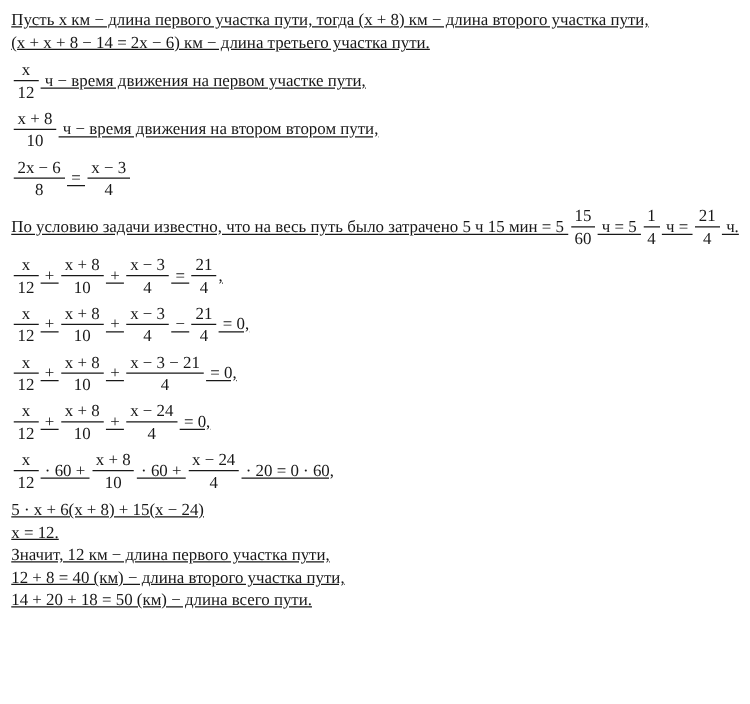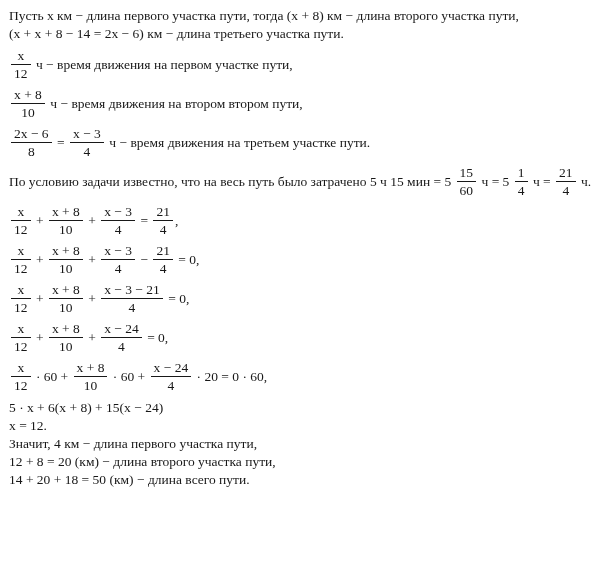--- a/index.html
+++ b/index.html
@@ -19,20 +19,21 @@
   .line {
     line-height: 18px;
     white-space: nowrap;
   }
   .line.has-frac {
     margin: 5px 0 6px 0;
     line-height: 16px;
   }
   .run {
     vertical-align: middle;
+    text-decoration: underline;
   }
   .line.plain .run {
     vertical-align: baseline;
   }
   .frac {
     display: inline-block;
     text-align: center;
     vertical-align: middle;
     margin: 0 2px;
     line-height: 15px;
@@ -48,25 +49,25 @@
   }
 </style>
 </head>
 <body>
 
 <div class="doc">
     <div class="line plain"><span class="run">Пусть x км − длина первого участка пути, тогда (x + 8) км − длина второго участка пути,</span></div>
     <div class="line plain"><span class="run">(x + x + 8 − 14 = 2x − 6) км − длина третьего участка пути.</span></div>
     <div class="line has-frac"><span class="frac"><span class="num">x</span><span class="den">12</span></span><span class="run"> ч − время движения на первом участке пути,</span></div>
     <div class="line has-frac"><span class="frac"><span class="num">x + 8</span><span class="den">10</span></span><span class="run"> ч − время движения на втором втором пути,</span></div>
-    <div class="line has-frac"><span class="frac"><span class="num">2x − 6</span><span class="den">8</span></span><span class="run"> = </span><span class="frac"><span class="num">x − 3</span><span class="den">4</span></span><span class="run"> ч − время движения на третьем участке пути.</span></div>
+    <div class="line has-frac"><span class="frac"><span class="num">2x − 6</span><span class="den">8</span></span><span class="run"> = </span><span class="frac"><span class="num">x − 3</span><span class="den">4</span></span></div>
     <div class="line has-frac"><span class="run">По условию задачи известно, что на весь путь было затрачено 5 ч 15 мин = 5 </span><span class="frac"><span class="num">15</span><span class="den">60</span></span><span class="run"> ч = 5 </span><span class="frac"><span class="num">1</span><span class="den">4</span></span><span class="run"> ч = </span><span class="frac"><span class="num">21</span><span class="den">4</span></span><span class="run"> ч.</span></div>
     <div class="line has-frac"><span class="frac"><span class="num">x</span><span class="den">12</span></span><span class="run"> + </span><span class="frac"><span class="num">x + 8</span><span class="den">10</span></span><span class="run"> + </span><span class="frac"><span class="num">x − 3</span><span class="den">4</span></span><span class="run"> = </span><span class="frac"><span class="num">21</span><span class="den">4</span></span><span class="run">,</span></div>
     <div class="line has-frac"><span class="frac"><span class="num">x</span><span class="den">12</span></span><span class="run"> + </span><span class="frac"><span class="num">x + 8</span><span class="den">10</span></span><span class="run"> + </span><span class="frac"><span class="num">x − 3</span><span class="den">4</span></span><span class="run"> − </span><span class="frac"><span class="num">21</span><span class="den">4</span></span><span class="run"> = 0,</span></div>
     <div class="line has-frac"><span class="frac"><span class="num">x</span><span class="den">12</span></span><span class="run"> + </span><span class="frac"><span class="num">x + 8</span><span class="den">10</span></span><span class="run"> + </span><span class="frac"><span class="num">x − 3 − 21</span><span class="den">4</span></span><span class="run"> = 0,</span></div>
     <div class="line has-frac"><span class="frac"><span class="num">x</span><span class="den">12</span></span><span class="run"> + </span><span class="frac"><span class="num">x + 8</span><span class="den">10</span></span><span class="run"> + </span><span class="frac"><span class="num">x − 24</span><span class="den">4</span></span><span class="run"> = 0,</span></div>
     <div class="line has-frac"><span class="frac"><span class="num">x</span><span class="den">12</span></span><span class="run"> · 60 + </span><span class="frac"><span class="num">x + 8</span><span class="den">10</span></span><span class="run"> · 60 + </span><span class="frac"><span class="num">x − 24</span><span class="den">4</span></span><span class="run"> · 20 = 0 · 60,</span></div>
     <div class="line plain"><span class="run">5 · x + 6(x + 8) + 15(x − 24)</span></div>
     <div class="line plain"><span class="run">x = 12.</span></div>
-    <div class="line plain"><span class="run">Значит, 4 км − длина первого участка пути,</span></div>
-    <div class="line plain"><span class="run">12 + 8 = 20 (км) − длина второго участка пути,</span></div>
+    <div class="line plain"><span class="run">Значит, 12 км − длина первого участка пути,</span></div>
+    <div class="line plain"><span class="run">12 + 8 = 40 (км) − длина второго участка пути,</span></div>
     <div class="line plain"><span class="run">14 + 20 + 18 = 50 (км) − длина всего пути.</span></div>
   </div>
 
 </body></html>

